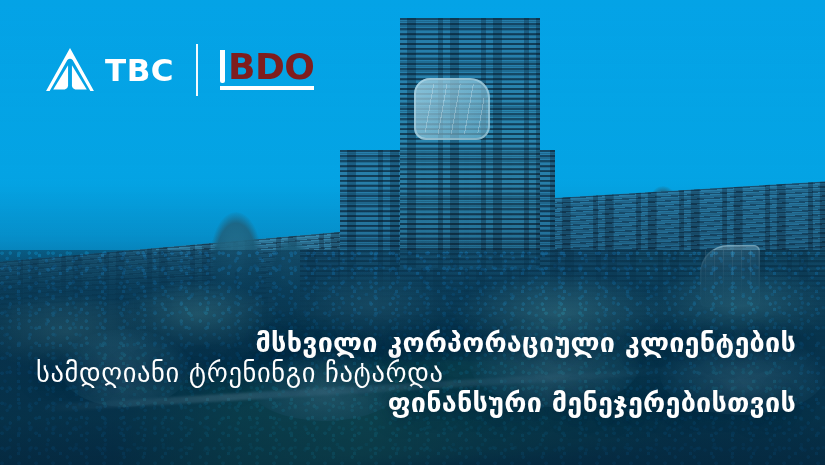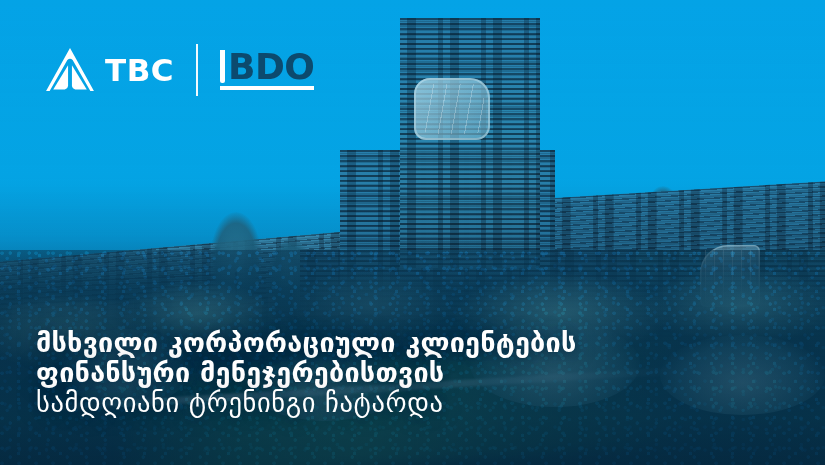--- a/index.html
+++ b/index.html
@@ -210,40 +210,40 @@
   }
   .divider{
     width:2px; height:52px; background:#ffffff; opacity:.95;
     margin:0 22px;
   }
   .bdo-lockup{ display:flex; align-items:flex-end; gap:12px; }
   .bdo-mark{ position:relative; }
   .bdo-row{ display:flex; align-items:center; gap:3px; }
   .bdo-bar{ width:5px; height:33px; background:#fff; border-radius:0 0 2px 2px; }
   .bdo-word{
-    color:#0c4a6e; font-size:36px; font-weight:bold; line-height:.92;
+    color:#7f1d1d; font-size:36px; font-weight:bold; line-height:.92;
     letter-spacing:-.5px; font-family:"DejaVu Sans","Liberation Sans",sans-serif;
   }
   .bdo-rule{ height:3.5px; background:#fff; margin-top:3px; width:100%; }
   .academy{
     color:#fff; font-size:16px; font-weight:bold; letter-spacing:1.7px;
     padding-bottom:7px; font-family:"DejaVu Sans","Liberation Sans",sans-serif;
   }
 
   
   .headline{
     position:absolute; left:36px; bottom:47px; width:760px;
     color:#ffffff;
     text-shadow:0 1px 7px rgba(2,35,58,.55), 0 0 22px rgba(2,35,58,.35);
   }
   .hl-line{
     font-family:"DejaVu Sans","Liberation Sans",sans-serif;
     font-size:27px; line-height:1.12; white-space:nowrap;
   }
-  .hl-line.bold{ font-weight:bold; letter-spacing:.2px; }
+  .hl-line.bold{ font-weight:bold; letter-spacing:.2px;text-align:right; }
   .hl-line.light{ font-weight:normal; letter-spacing:.6px; font-size:26.5px; }
 </style>
 </head>
 <body>
 
 <div class="banner">
 
   <div class="photo">
     <div class="sky"></div>
 
@@ -331,17 +331,17 @@
           <span class="bdo-word">BDO</span>
         </div>
         <div class="bdo-rule"></div>
       </div>
     </div>
 
   </div>
 
   <div class="headline">
     <div class="hl-line bold">მსხვილი კორპორაციული კლიენტების</div>
+    <div class="hl-line light">სამდღიანი ტრენინგი ჩატარდა</div>
     <div class="hl-line bold">ფინანსური მენეჯერებისთვის</div>
-    <div class="hl-line light">სამდღიანი ტრენინგი ჩატარდა</div>
   </div>
 
 </div>
 
 </body></html>

